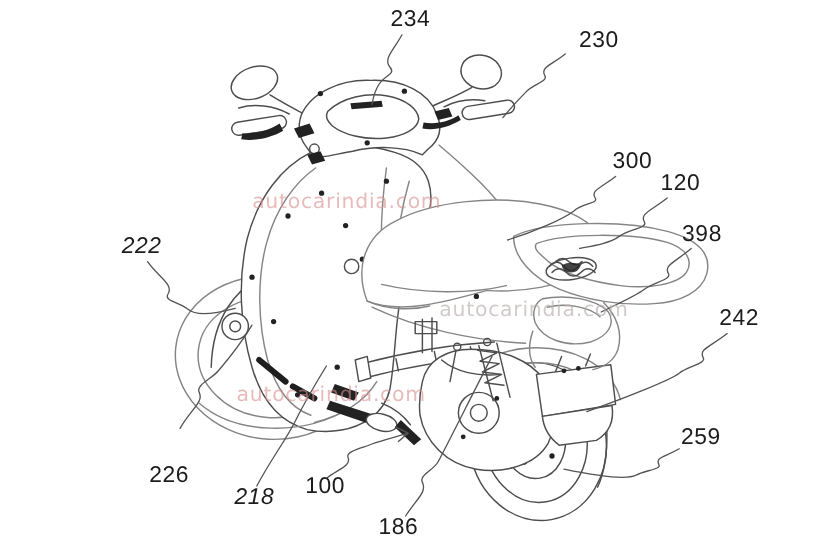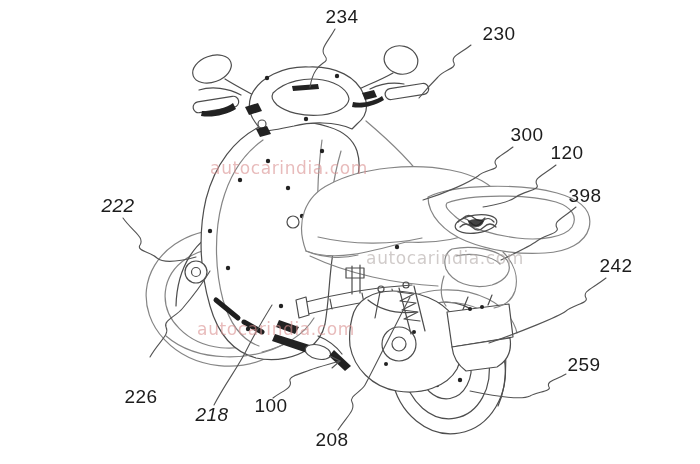--- a/index.html
+++ b/index.html
@@ -209,15 +209,15 @@
   <div class="lbl" style="left: 481px; top: 34px; margin-left: 18px;">230</div>
   <div class="lbl" style="left: 527px; top: 135px;">300</div>
   <div class="lbl" style="left: 567px; top: 153px;">120</div>
   <div class="lbl" style="left: 585px; top: 196px;">398</div>
   <div class="lbl" style="left: 616px; top: 266px;">242</div>
   <div class="lbl" style="left: 584px; top: 365px;">259</div>
   <div class="lbl" style="left: 118px; top: 206px; font-style: italic;">222</div>
   <div class="lbl" style="left: 141px; top: 367px; margin-top: 30px;">226</div>
   <div class="lbl" style="left: 212px; top: 415px; font-style: italic;">218</div>
   <div class="lbl" style="left: 271px; top: 406px;">100</div>
-  <div class="lbl" style="left: 332px; top: 440px;">208</div>
+  <div class="lbl" style="left: 332px; top: 440px;">186</div>
 
 </div>
 
 </body></html>

